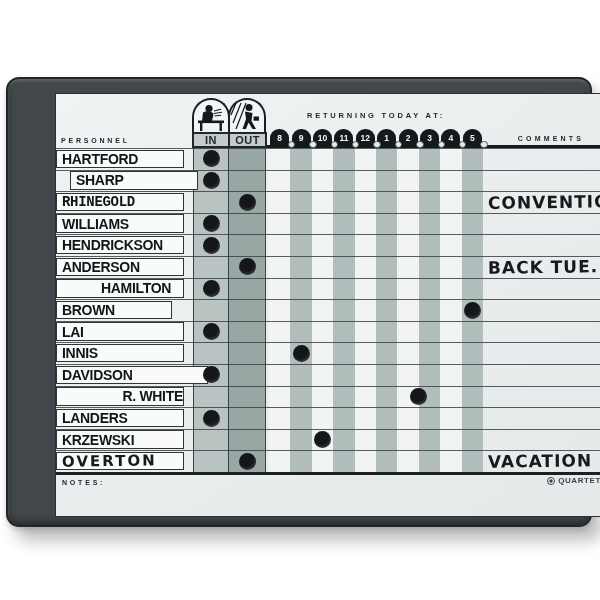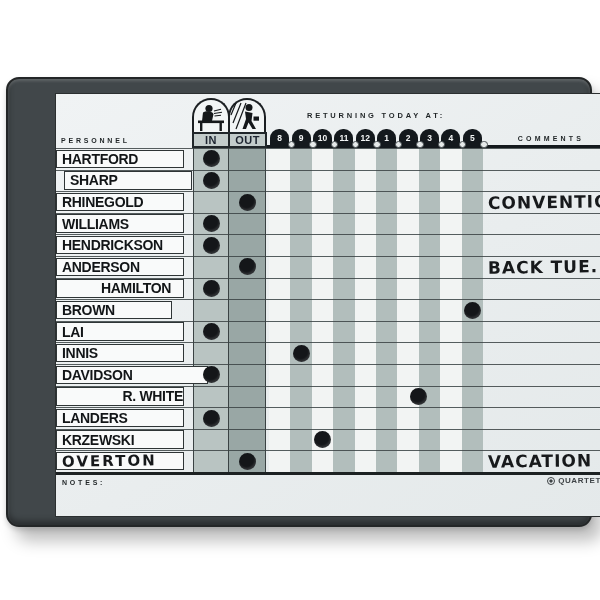--- a/index.html
+++ b/index.html
@@ -117,25 +117,25 @@
         <div class="abs pin" style="left: 317.3px; top: 46.5px; width: 5.5px; height: 5.5px;"></div>
         <div class="abs pin" style="left: 338.7px; top: 46.5px; width: 5.5px; height: 5.5px;"></div>
         <div class="abs pin" style="left: 360.1px; top: 46.5px; width: 5.5px; height: 5.5px;"></div>
         <div class="abs pin" style="left: 381.5px; top: 46.5px; width: 5.5px; height: 5.5px;"></div>
         <div class="abs pin" style="left: 402.9px; top: 46.5px; width: 5.5px; height: 5.5px;"></div>
         <div class="abs pin" style="left: 424.3px; top: 46.5px; width: 5.5px; height: 5.5px;"></div>
         <div class="abs name-strip" style="left: 0px; top: 55.6px; width: 128px; height: 18.4px;">
           <span>HARTFORD</span>
         </div>
         <div class="abs magnet" style="left: 146.5px; top: 56.3px; width: 17px; height: 17px;"></div>
-        <div class="abs name-strip" style="left: 8px; top: 77.2px; width: 128px; height: 18.4px;">
+        <div class="abs name-strip" style="left: 14px; top: 77.2px; width: 128px; height: 18.4px;">
           <span>SHARP</span>
         </div>
         <div class="abs magnet" style="left: 146.5px; top: 77.9px; width: 17px; height: 17px;"></div>
-        <div class="abs name-strip" style="left: 0px; top: 98.8px; width: 128px; height: 18.4px;">
+        <div class="abs name-strip" style="left: 0px; top: 98.8px; width: 128px; height: 18.4px; font-family: Liberation Mono, monospace;">
           <span>RHINEGOLD</span>
         </div>
         <div class="abs magnet" style="left: 183px; top: 99.5px; width: 17px; height: 17px;"></div>
         <div class="abs marker" style="left: 432px; top: 98px; font-size: 17px;">CONVENTION</div>
         <div class="abs name-strip" style="left: 0px; top: 120.4px; width: 128px; height: 18.4px;">
           <span>WILLIAMS</span>
         </div>
         <div class="abs magnet" style="left: 146.5px; top: 121.1px; width: 17px; height: 17px;"></div>
         <div class="abs name-strip" style="left: 0px; top: 142px; width: 128px; height: 18.4px;">
           <span>HENDRICKSON</span>

